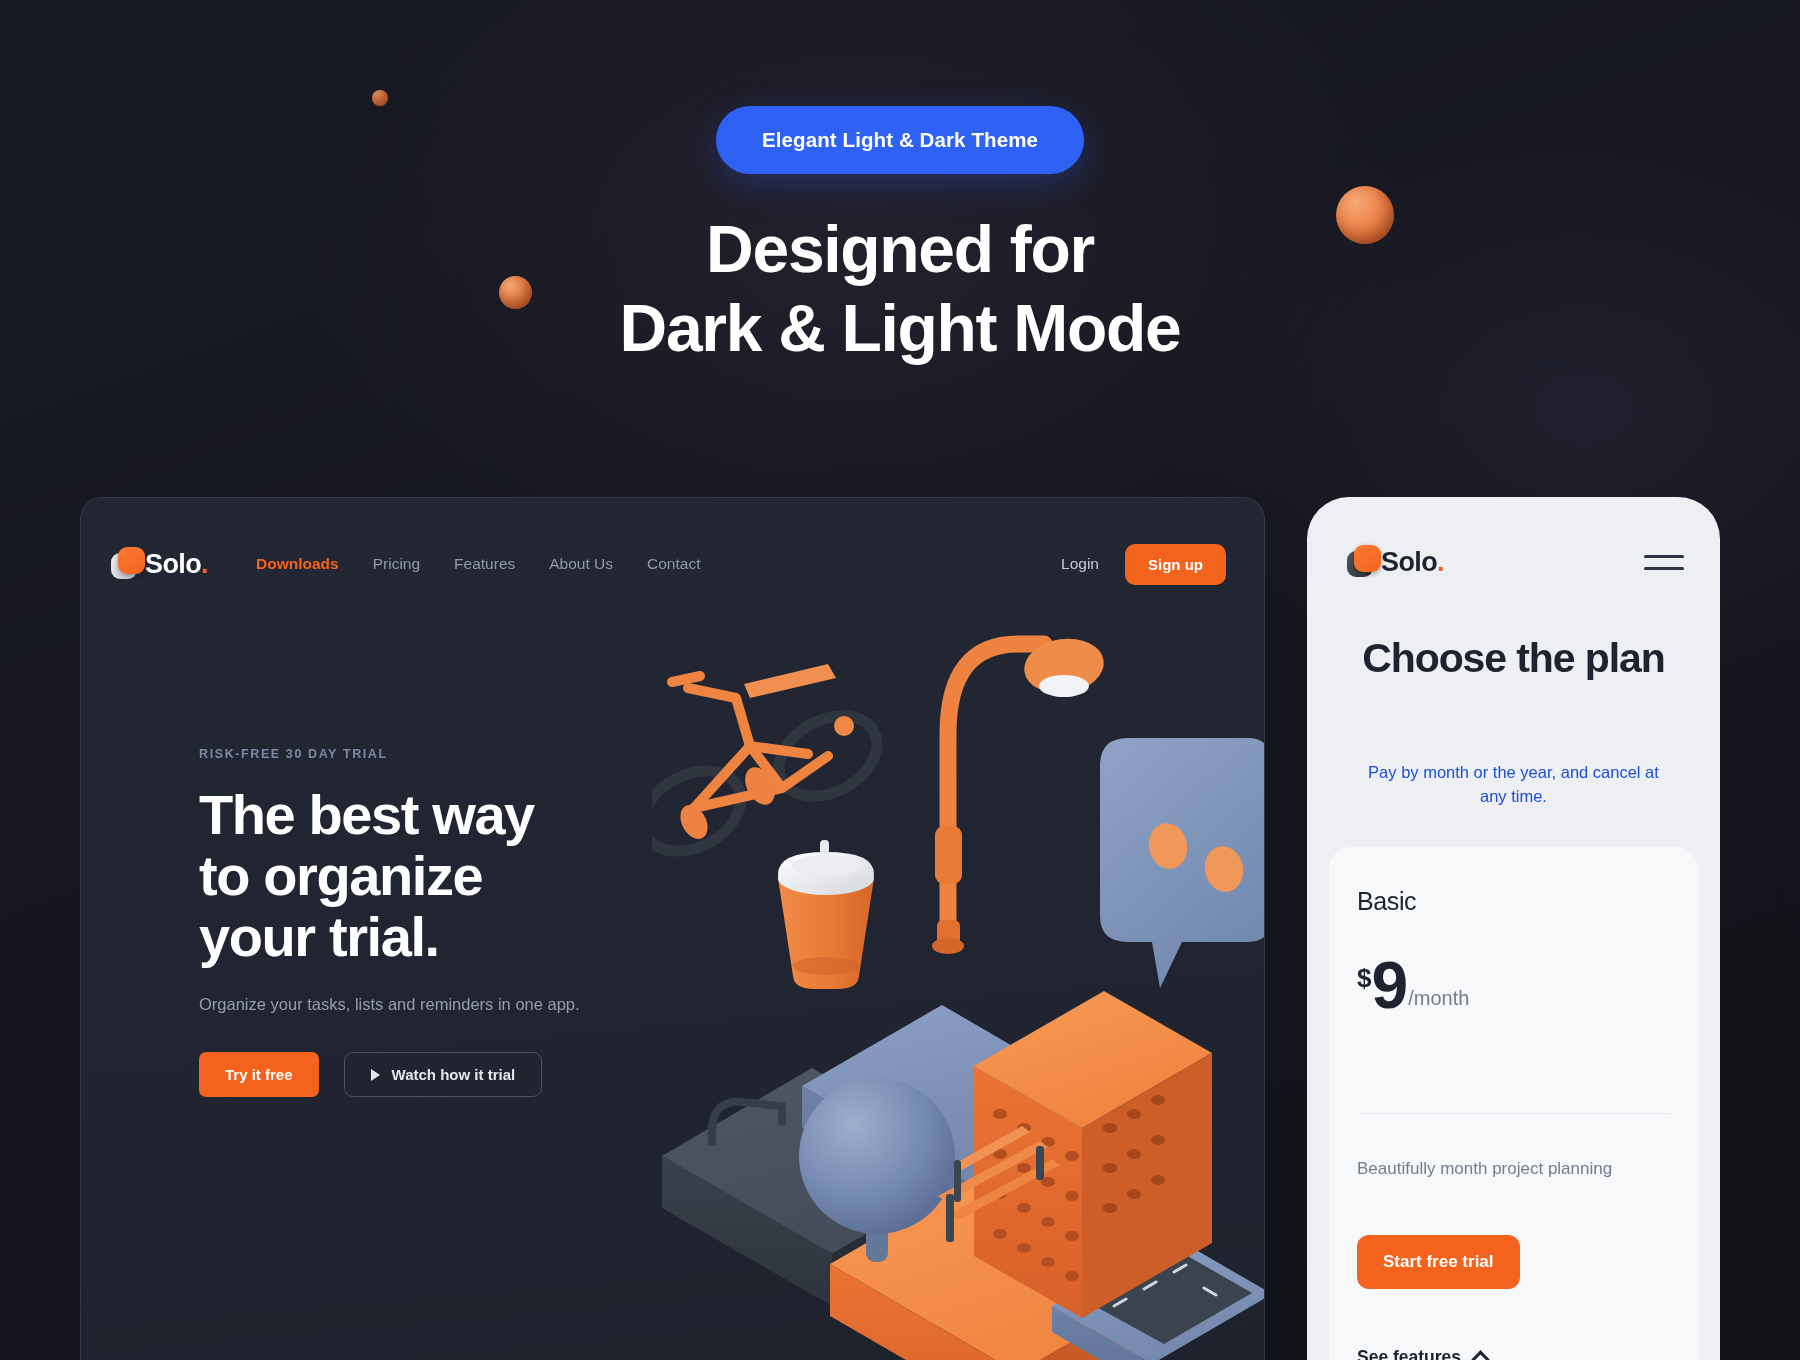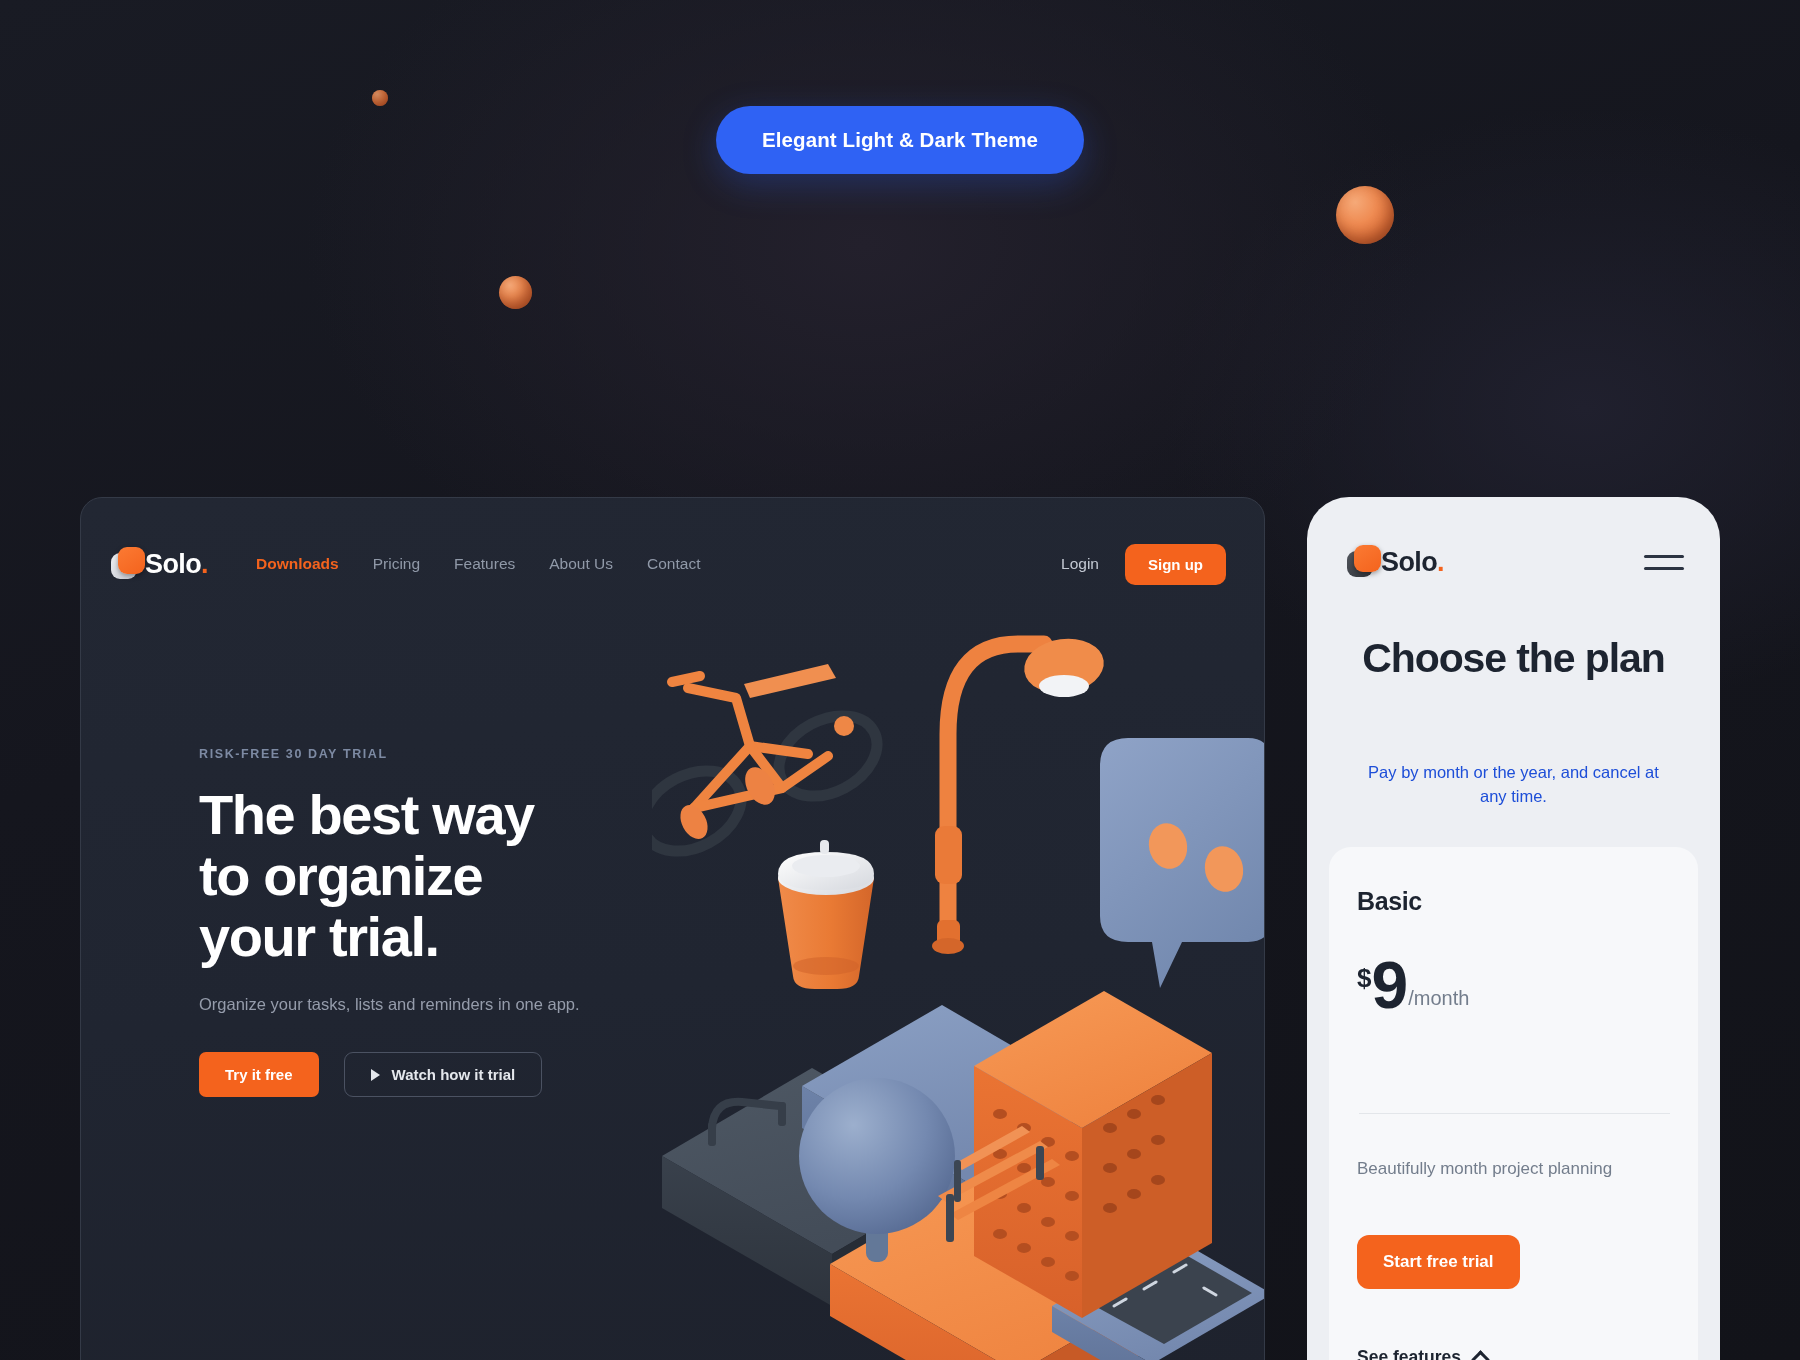--- a/index.html
+++ b/index.html
@@ -171,21 +171,21 @@
     position:absolute; left:46px; right:46px; top:264px;
     text-align:center; color:#1d4ed8; font-size:16.5px; line-height:1.45;
   }
   #price-card {
     position:absolute; left:22px; right:22px; top:350px; bottom:0;
     background:#f7f8fa;
     border-radius:22px 22px 0 0;
   }
   #plan-name {
     position:absolute; left:28px; top:40px;
-    color:#1d2430; font-size:25px; font-weight:700; letter-spacing:-.4px;
+    color:#1d2430; font-size:25px; font-weight:400; letter-spacing:-.4px;
   }
   #price-block { position:absolute; left:28px; top:110px; display:flex; align-items:flex-start; }
   #currency { color:#1d2430; font-size:26px; font-weight:700; margin-top:6px; }
   #amount { color:#1d2430; font-size:66px; font-weight:700; line-height:.86; letter-spacing:-2px; }
   #period { color:#737d8c; font-size:20px; font-weight:400; align-self:flex-end; margin-bottom:4px; margin-left:2px; }
   #divider {
     position:absolute; left:30px; right:28px; top:266px; height:1px; background:#e3e6ea;
   }
   #plan-desc {
     position:absolute; left:28px; right:36px; top:310px;
@@ -217,20 +217,24 @@
     </div>
   <div class="sphere" id="sphere-md">
       <i></i>
     </div>
   <div class="sphere" id="sphere-sm">
       <i></i>
     </div>
 
   <div id="header">
     <div id="theme-pill">Elegant Light &amp; Dark Theme</div>
+    <div id="hero-title">
+      <span class="l1">Designed for</span>
+      <span class="l2">Dark &amp; Light Mode</span>
+    </div>
   </div>
 
   <div id="dark-card">
 
     <div id="dark-nav">
       <div class="logo-wrap">
         <span class="logo-mark">
           <span class="back"></span>
             <span class="front"></span>
         </span>

